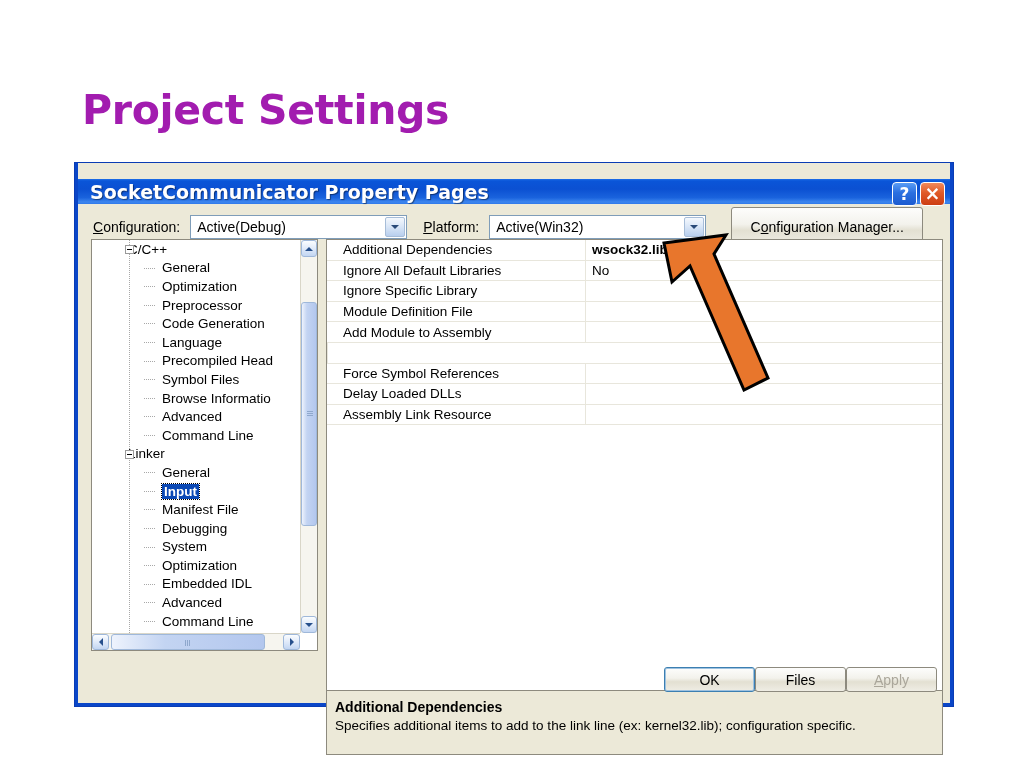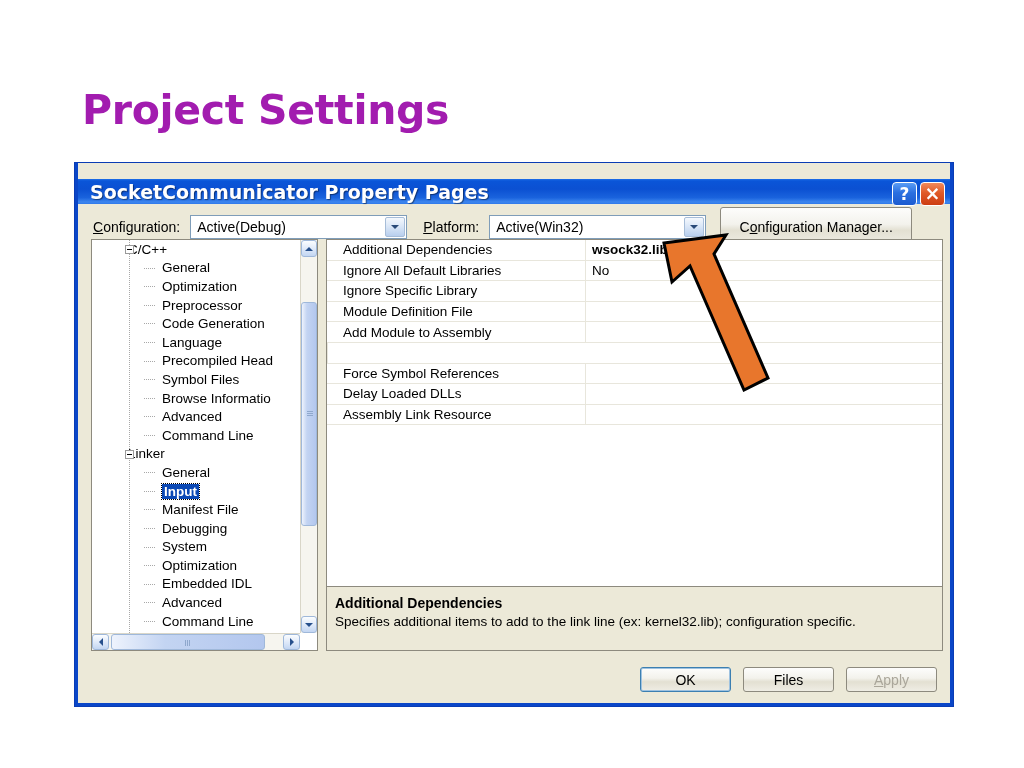--- a/index.html
+++ b/index.html
@@ -124,21 +124,21 @@
   .xp-btn {
     background: linear-gradient(to bottom, #fdfdfc 0%, #f3f2ec 44%, #e3e0d2 60%, #efedE4 100%);
     border: 1px solid #8d8a7e;
     border-radius: 3px;
     font-size: 14px; color: #000;
     display: flex; align-items: center; justify-content: center;
     box-sizing: border-box;
     white-space: nowrap;
   }
   .btn-cfgmgr {
-    margin-left: 14px;
+    margin-left: 25px;
     width: 192px; height: 39px;
   }
 
   
   .tree-panel {
     position: absolute;
     left: 13px; top: 76px;
     width: 227px; height: 412px;
     background: #ffffff;
     border: 1px solid #8d8a7e;
@@ -236,21 +236,21 @@
   .chev { width:0; height:0; }
   .chev-up    { border-left:4px solid transparent; border-right:4px solid transparent; border-bottom:4px solid #27508c; }
   .chev-down  { border-left:4px solid transparent; border-right:4px solid transparent; border-top:4px solid #27508c; }
   .chev-left  { border-top:4px solid transparent; border-bottom:4px solid transparent; border-right:4px solid #27508c; }
   .chev-right { border-top:4px solid transparent; border-bottom:4px solid transparent; border-left:4px solid #27508c; }
 
   
   .prop-panel {
     position: absolute;
     left: 248px; top: 76px;
-    width: 617px; height: 412px;
+    width: 617px; height: 516px;
     border: 1px solid #8d8a7e;
     background: #f9a8d4;
     box-sizing: border-box;
     display: flex; flex-direction: column;
   }
   .prop-list {
     flex: 1;
     background: #ffffff;
     overflow: hidden;
     position: relative;
@@ -275,21 +275,21 @@
     padding: 8px 10px 0 8px;
     box-sizing: border-box;
   }
   .pd-title { font-size: 14px; font-weight: bold; color: #000; }
   .pd-body  { font-size: 13.5px; color: #000; margin-top: 3px; }
 
   
   .btnbar {
     position: absolute;
     right: 13px; bottom: 11px;
-    display: flex; gap: 12px;
+    display: flex; gap: 0;
   }
   .btn-ok, .btn-cancel, .btn-apply { width: 91px; height: 25px; font-size: 14px; }
   .btn-ok { border: 1px solid #3c7fb1; box-shadow: inset 0 0 0 1px #9ec2e0; }
   .btn-apply { color: #aaa69a; }
   .btn-apply .acc { text-decoration: underline; }
 
   
   .arrow-overlay {
     position: absolute;
     left: 640px; top: 232px;

